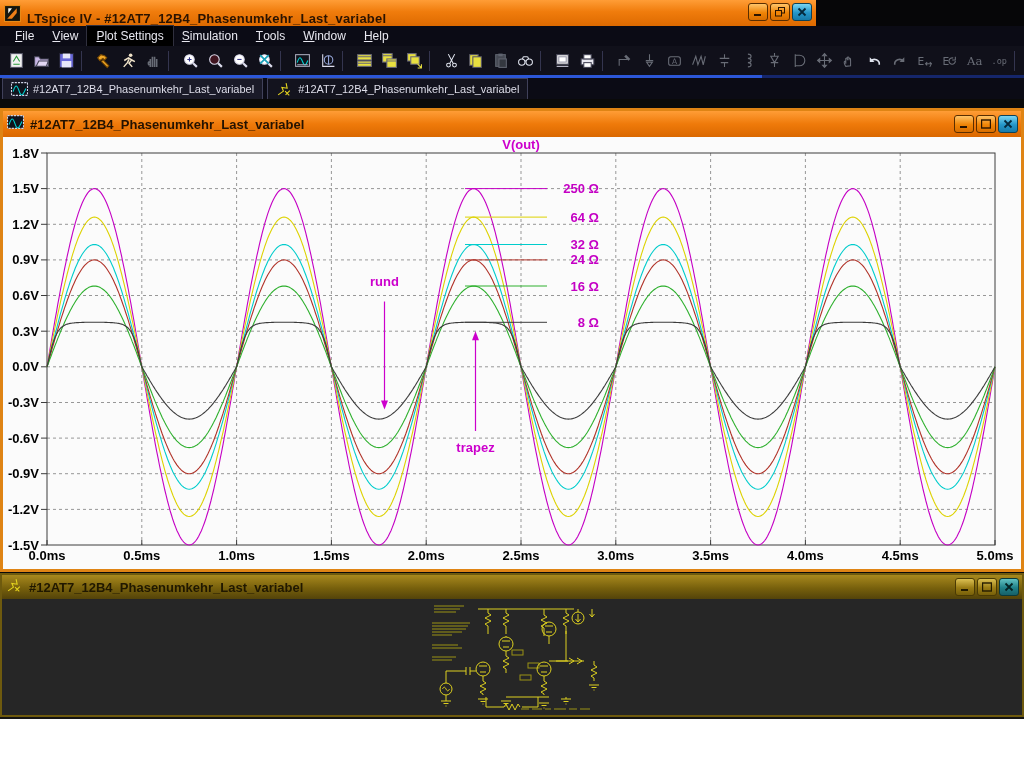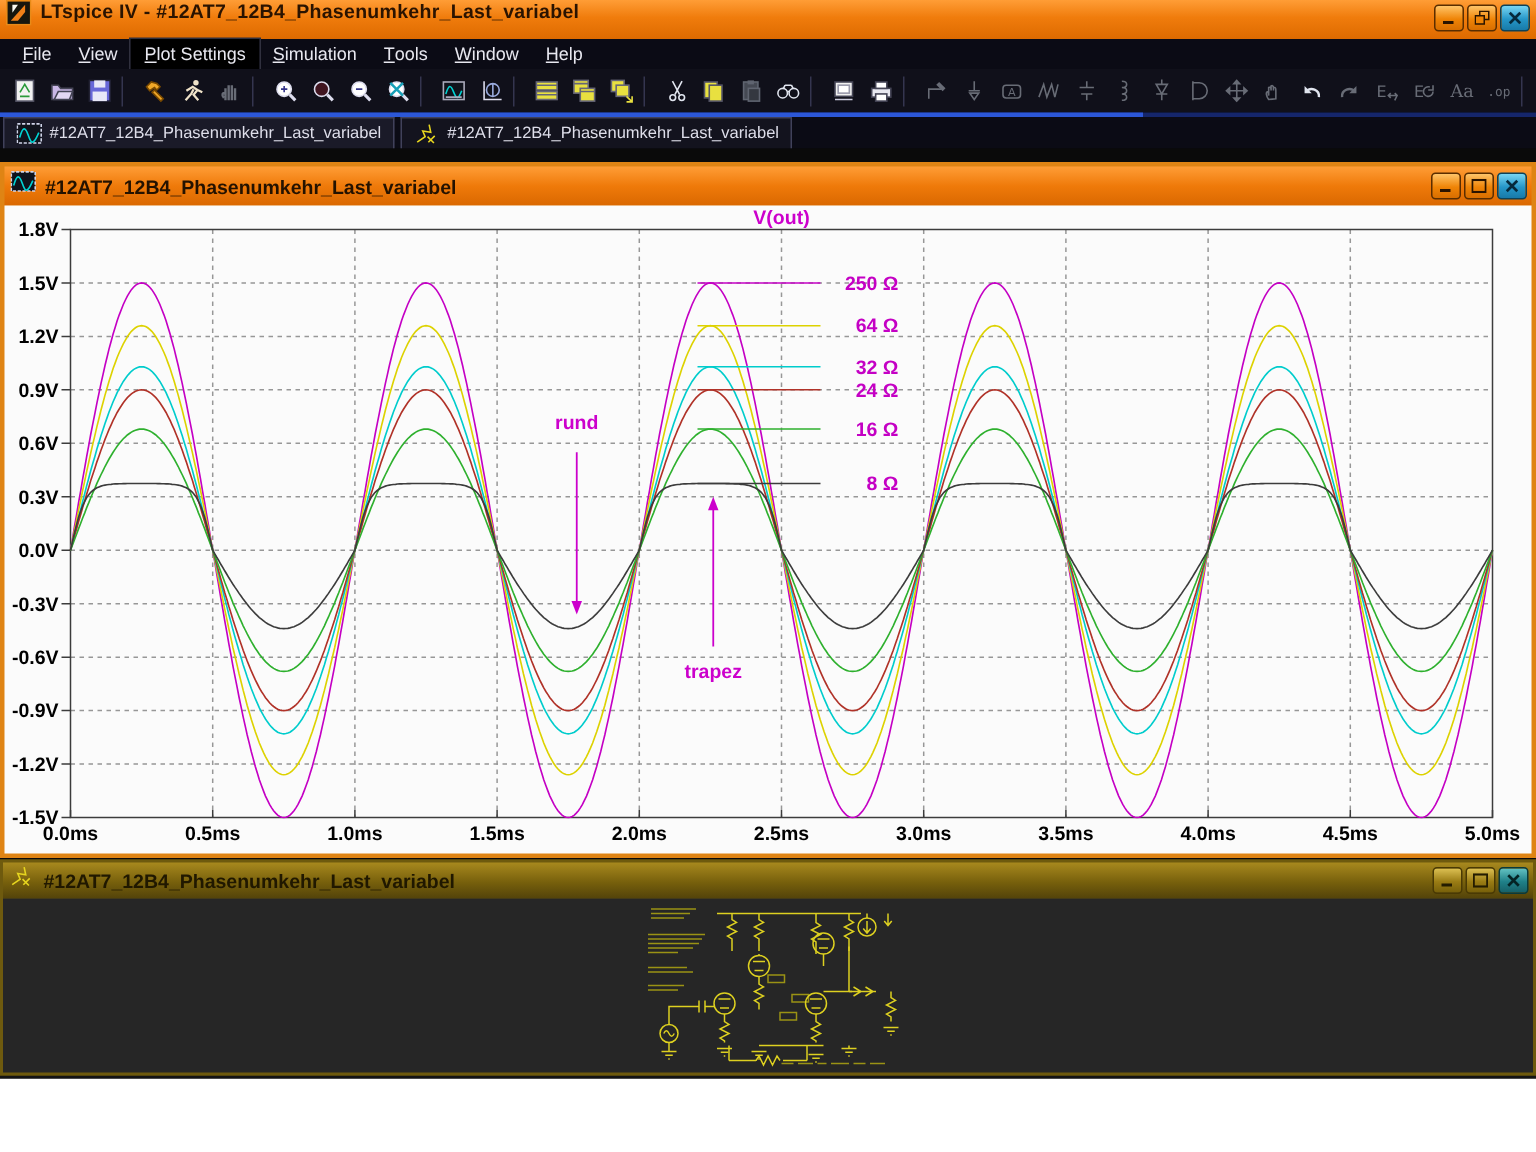--- a/index.html
+++ b/index.html
@@ -1,22 +1,22 @@
 <!DOCTYPE html>
 <html><head>
 <meta charset="utf-8">
 <style>
   html,body{margin:0;padding:0}
   body{width:1024px;height:768px;background:#ffffff;font-family:"Liberation Sans",sans-serif;position:relative;overflow:hidden}
   #app{position:absolute;left:0;top:0;width:1024px;height:717px;background:#060608;border-bottom:2px solid #141414}
 
   
-  #titlebar{position:absolute;left:0;top:0;width:1024px;height:26px;
+  #titlebar{position:absolute;left:0;top:0;width:816px;height:26px;
     background:linear-gradient(180deg,#ff9d36 0%,#f07c0c 45%,#dd6a00 100%);
-    display:flex;align-items:flex-start;gap:6px;padding-left:4px;box-sizing:border-box}
+    display:flex;align-items:flex-end;gap:6px;padding-left:4px;box-sizing:border-box}
   #titlebar .ttext{font-size:13px;font-weight:bold;color:#2a1300;letter-spacing:.2px}
   .win-btns{position:absolute;top:3px;display:flex;gap:2px}
   .wbtn{width:20px;height:18px;border:1px solid #5a2e00;border-radius:3px;display:flex;align-items:center;justify-content:center;
     color:#2a1400;background:linear-gradient(180deg,#ffc468,#ef8406 55%,#d86e00);box-sizing:border-box}
   .wbtn.close{background:linear-gradient(180deg,#79d5f2,#2596c8 55%,#187aa8);color:#05293c;border-color:#0d4258}
   .wbtn svg{display:block}
   .wbtn.olive{background:linear-gradient(180deg,#dcc052,#9a7c14 55%,#77600a);border-color:#4a3a04;color:#241c00}
   .wbtn.olive.close{background:linear-gradient(180deg,#63c2c2,#1f8088 55%,#176067);color:#042324;border-color:#0a3a3c}
 
   

